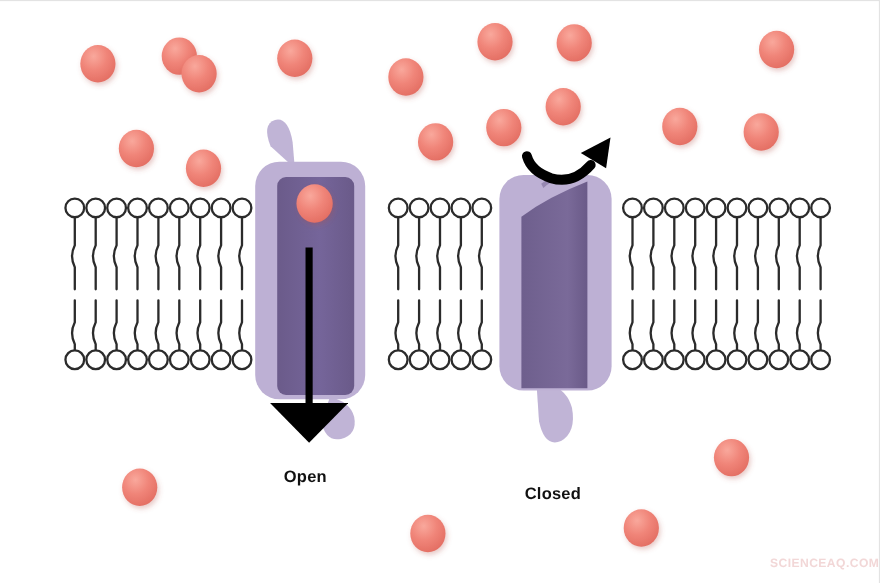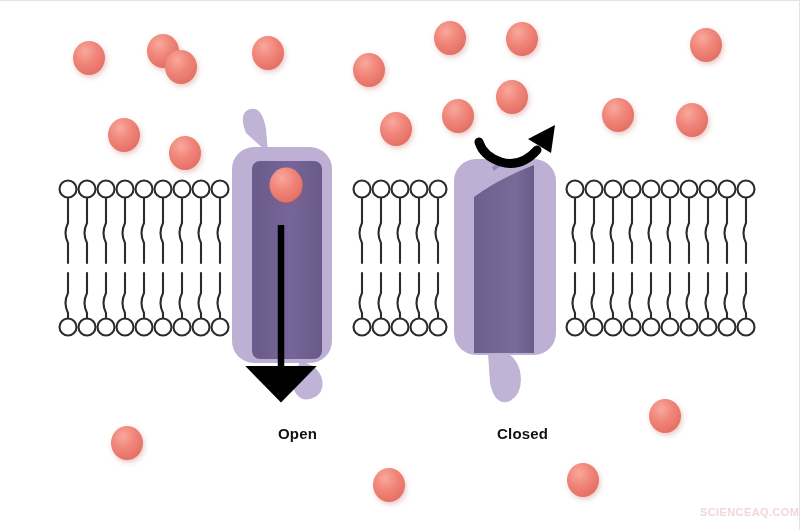--- a/index.html
+++ b/index.html
@@ -26,24 +26,23 @@
     height: 530px;
   }
   .label {
     position: absolute;
     font-family: "Liberation Sans", sans-serif;
     font-weight: bold;
     font-size: 15px;
     color: #111111;
     letter-spacing: 0.2px;
     white-space: nowrap;
-    margin-left: 20px;
   }
   #label-open  { left: 258px; top: 424px; }
-  #label-closed{ left: 477px; top: 424px; }
+  #label-closed{ left: 477px; top: 440px; }
   #watermark {
     position: absolute;
     left: 700px;
     top: 505px;
     font-family: "Liberation Sans", sans-serif;
     font-size: 11px;
     letter-spacing: 0.4px;
     color: #f2d7d7;
     white-space: nowrap;
     font-weight: bold;

